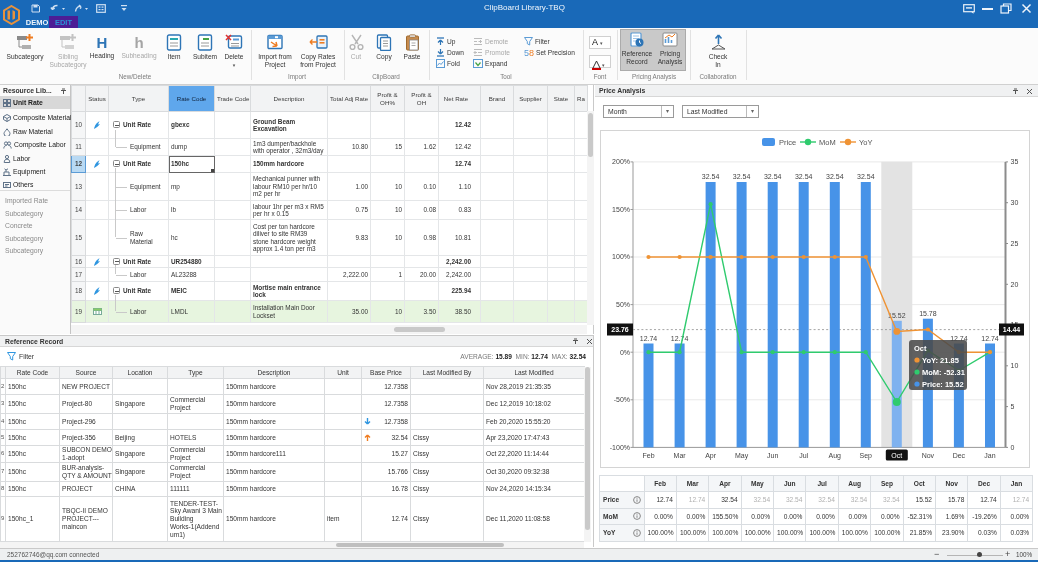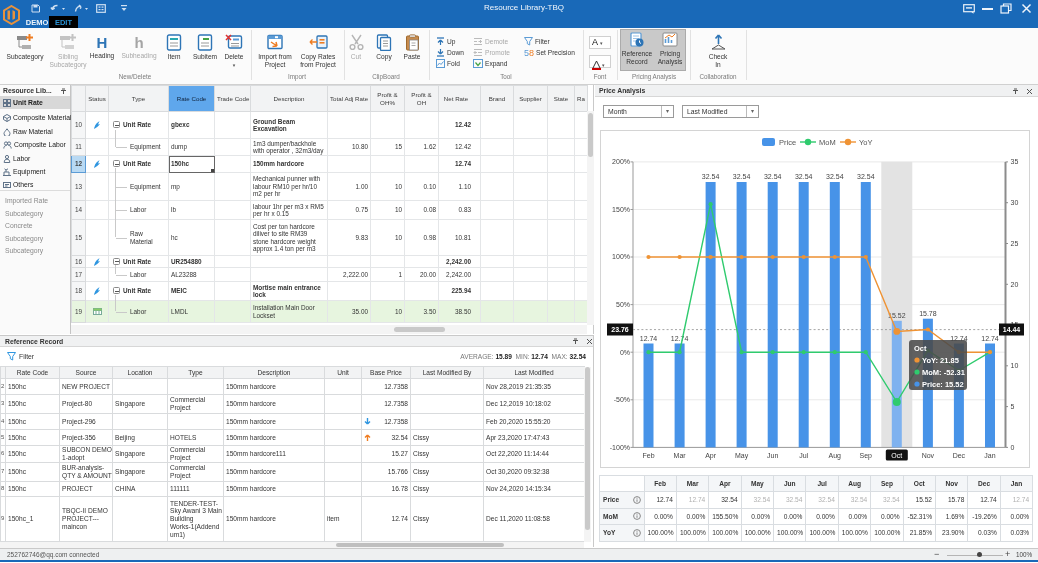--- a/index.html
+++ b/index.html
@@ -2,21 +2,21 @@
 <html><head>
 <meta charset="utf-8">
 <style>
 *{margin:0;padding:0;box-sizing:border-box;}
 html,body{width:1038px;height:563px;overflow:hidden;background:#fff;font-family:"Liberation Sans",sans-serif;}
 .abs{position:absolute;}
 #app{position:absolute;left:0;top:0;width:1038px;height:563px;}
 
 #titlebar{position:absolute;left:0;top:0;width:1038px;height:28px;background:#1969b8;}
 #apptitle{position:absolute;left:484px;top:3px;width:120px;color:#f2f7fc;font-size:8px;}
-#edittab{position:absolute;left:49px;top:16px;width:29px;height:12px;background:#000000;color:#2a93d5;font-size:7.5px;font-weight:bold;text-align:center;line-height:13px;}
+#edittab{position:absolute;left:49px;top:16px;width:29px;height:12px;background:#4c1d95;color:#2a93d5;font-size:7.5px;font-weight:bold;text-align:center;line-height:13px;}
 #filetab{position:absolute;left:25px;top:16px;width:24px;height:12px;color:#f0f6fc;font-size:7.5px;font-weight:bold;text-align:center;line-height:13px;}
 
 #ribbon{position:absolute;left:0;top:28px;width:1038px;height:57px;background:#fbfbfb;border-bottom:1px solid #d0d0d0;}
 .rbtn{position:absolute;top:6px;text-align:center;font-size:6.6px;color:#333;}
 .rbtn .lbl{margin-top:1px;line-height:7.5px;}
 .rbtn.dis{color:#a8a8a8;}
 .rsep{position:absolute;top:2px;height:50px;width:1px;background:#e2e2e2;}
 .rgrp{position:absolute;top:45px;font-size:6.3px;color:#7a7a7a;text-align:center;}
 .smbtn{position:absolute;font-size:6.6px;color:#333;height:10px;line-height:10px;white-space:nowrap;}
 .smbtn svg{vertical-align:-2px;margin-right:2px;}
@@ -69,21 +69,21 @@
 #ptable td.h{background:#f4f6f8;font-weight:bold;text-align:center;}
 #ptable td.lab{background:#f4f6f8;font-weight:bold;}
 #ptable td.r{text-align:right;}
 #ptable td.grey{color:#b0b0b0;}
 </style>
 </head>
 <body>
 <div id="app">
 
 <div id="titlebar"></div>
-<div id="apptitle">Resource Library-TBQ</div>
+<div id="apptitle">ClipBoard Library-TBQ</div>
 <div id="filetab">DEMO</div>
 <div id="edittab">EDIT</div>
 
 <svg class="abs" style="left:3px;top:5px" width="17" height="20" viewBox="0 0 17 20">
  <path d="M8.5 1 L16 5.5 L16 14.5 L8.5 19 L1 14.5 L1 5.5 Z" fill="none" stroke="#e8923c" stroke-width="2"></path>
  <path d="M4.5 5.5 L7 5.5 L7 14.5 L4.5 14.5 Z" fill="#e8923c"></path>
  <path d="M9.5 5 L12 6.5 L12 13.5 L9.5 15 Z" fill="#e8923c"></path>
 </svg>
 
 <svg class="abs" style="left:31px;top:4px" width="9" height="9" viewBox="0 0 9 9">

